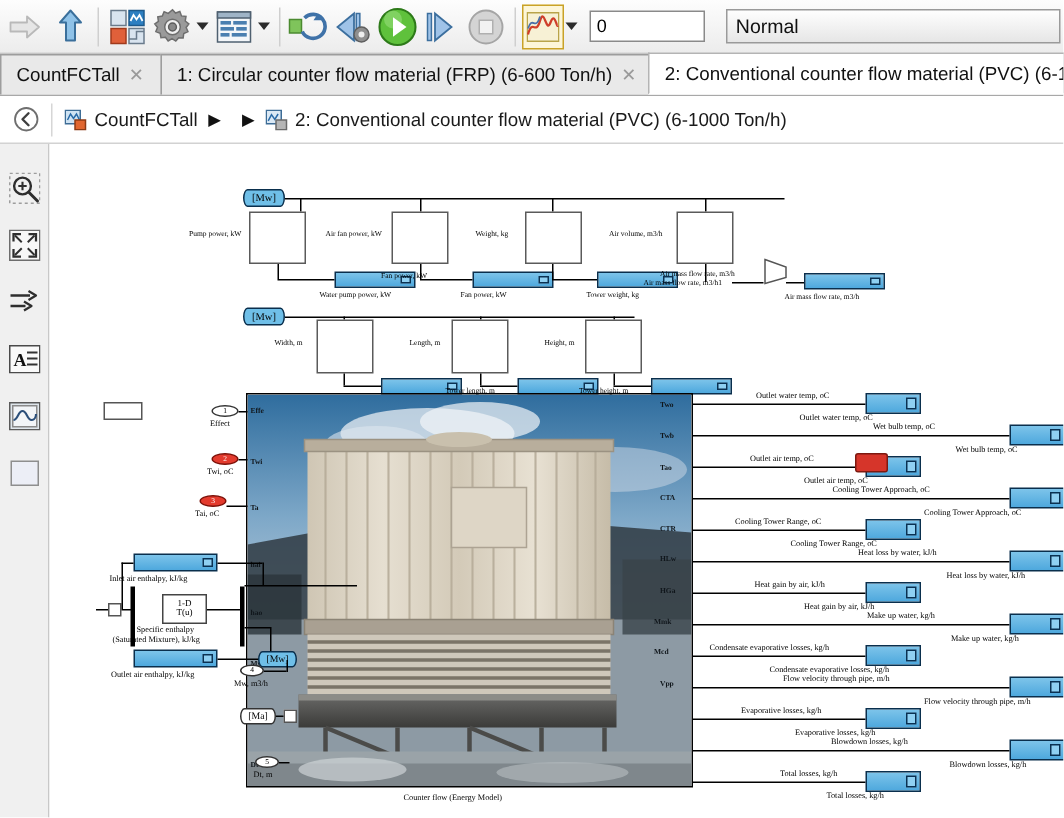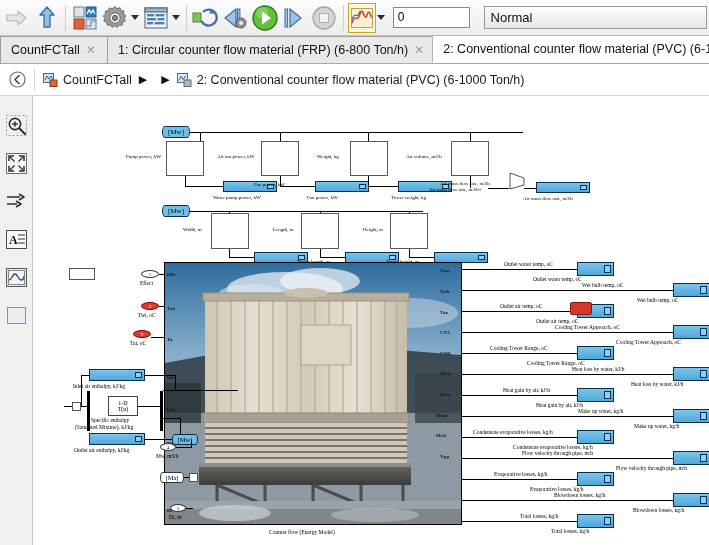--- a/index.html
+++ b/index.html
@@ -215,21 +215,21 @@
   <div class="tb-num" title="0">0</div>
   <div class="tb-combo">Normal</div>
 </div>
 
 <div id="tabstrip">
   <div class="tab active" style="min-width:108px;">
     <span>CountFCTall</span>
     <span class="x">✕</span>
   </div>
   <div class="tab active">
-    <span>1: Circular counter flow material (FRP) (6-800 Ton/h)</span>
+    <span>1: Circular counter flow material (FRP) (6-600 Ton/h)</span>
     <span class="x">✕</span>
   </div>
   <div class="tab selected" style="overflow:hidden;">
     <span>2: Conventional counter flow material (PVC) (6-1000 Ton/h)</span>
   </div>
 </div>
 
 <div id="breadcrumb">
   <div id="bc-back">
     <svg width="17" height="17" viewBox="0 0 17 17">

